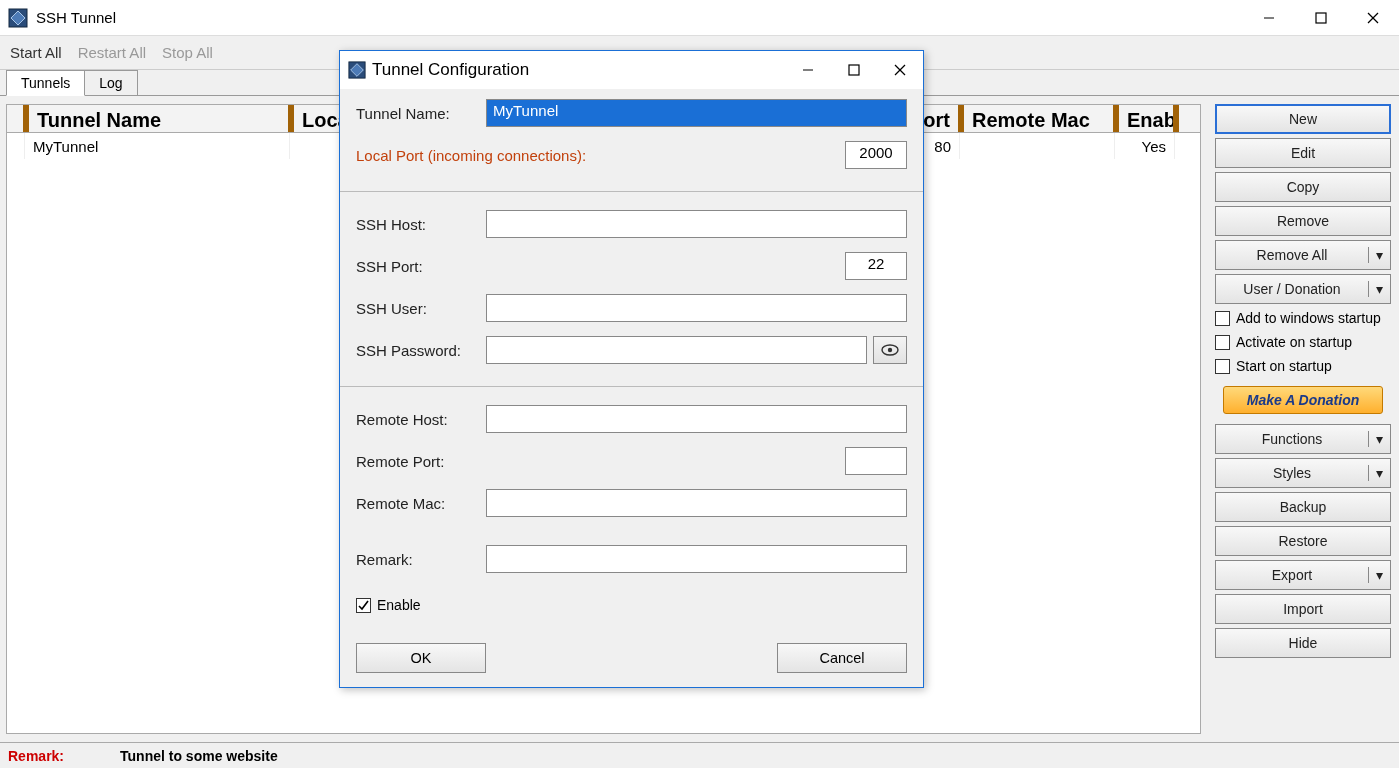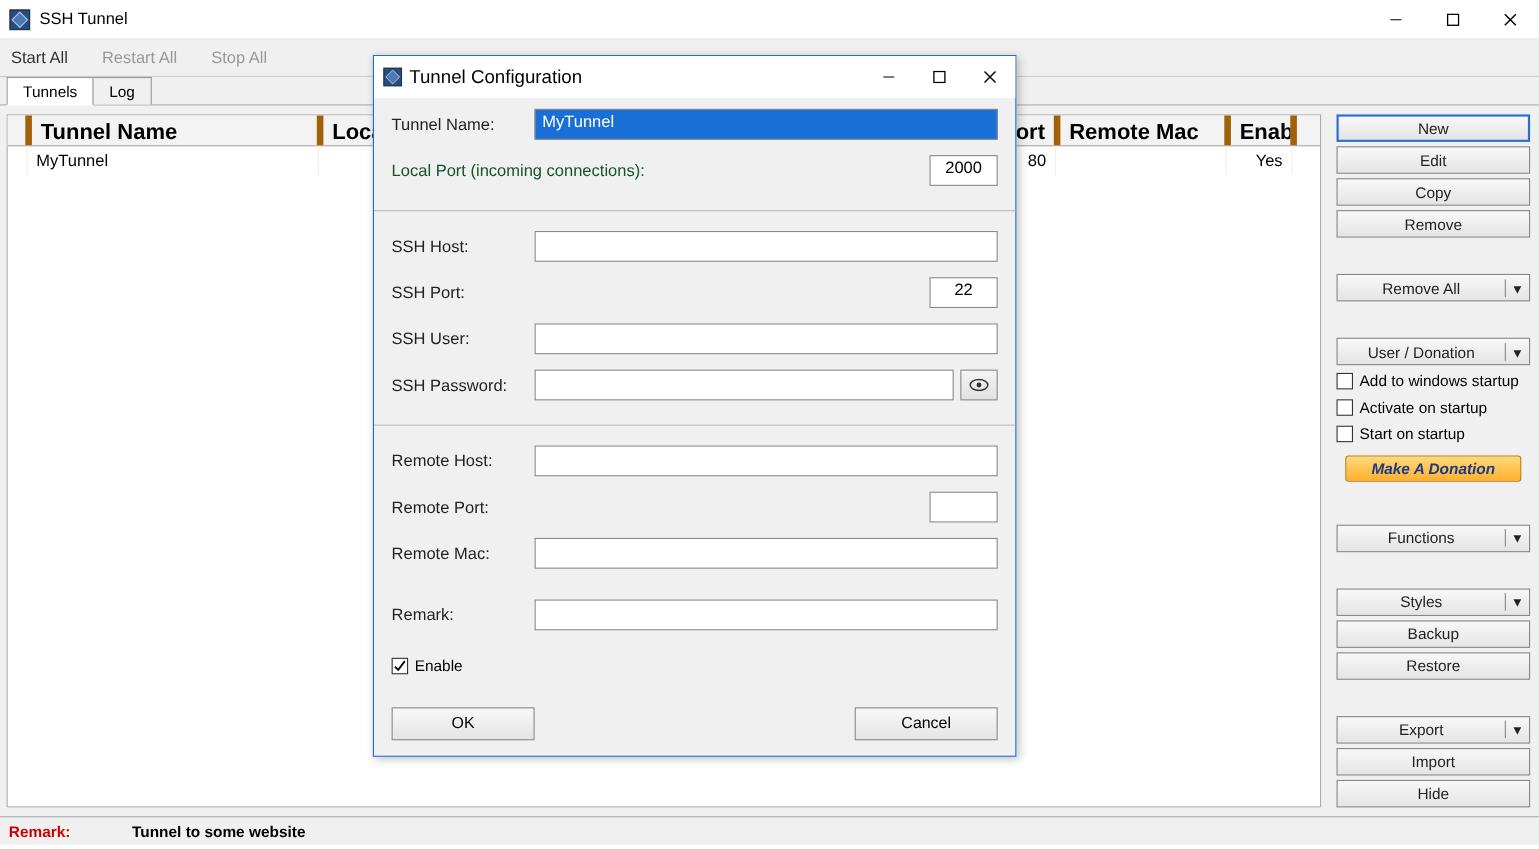--- a/index.html
+++ b/index.html
@@ -35,21 +35,21 @@
   color: #000;
 }
 
 .toolbar {
   height: 34px;
   background: #f0f0f0;
   border-bottom: 1px solid #ccc;
   display: flex;
   align-items: center;
   padding-left: 10px;
-  gap: 31px;
+  gap: 16px;
 }
 .toolbar-item { color: #333; font-size: 15px; }
 .toolbar-item.disabled { color: #999; }
 
 .tabstrip {
   height: 26px;
   background: #f0f0f0;
   border-bottom: 1px solid #999;
   display: flex;
   align-items: flex-end;
@@ -127,21 +127,21 @@
   height: 30px;
   background: linear-gradient(#f8f8f8,#e4e4e4);
   border: 1px solid #888;
   display: flex;
   align-items: center;
   justify-content: center;
   font-size: 14px;
   color: #222;
 }
 .sbtn.primary { border: 2px solid #2a6fd6; }
-.sbtn-split { justify-content: stretch; padding:0;margin-top:29px; }
+.sbtn-split { justify-content: stretch; padding:0; }
 .sbtn-split .main { flex:1; display:flex; align-items:center; justify-content:center; }
 .sbtn-split .drop { width: 22px; border-left: 1px solid #888; display:flex; align-items:center; justify-content:center; }
 .chkrow { display: flex; align-items: center; gap: 6px; font-size: 14px; padding: 2px 0; }
 .chkbox { width: 15px; height: 15px; border: 1px solid #333; background:#fff; }
 .donate {
   margin: 6px auto;
   height: 28px;
   width: 160px;
   background: linear-gradient(#ffd97a,#ffb02e);
   border: 1px solid #c47a00;
@@ -184,21 +184,21 @@
   align-items: center;
   padding-left: 8px;
 }
 .dlg-title { font-size: 17px; margin-left: 6px; }
 .dlg-controls { margin-left:auto; display:flex; }
 .dlg-wbtn { width: 46px; height: 38px; display:flex; align-items:center; justify-content:center; }
 
 .dlg-body { flex:1; padding: 10px 16px; display:flex; flex-direction:column; }
 .form-row { display:flex; align-items:center; margin-bottom: 14px; }
 .fl { width: 130px; font-size: 15px; color:#222; }
-.fl-wide { width: auto; font-size: 15px; color:#14532d; flex:1; }
+.fl-wide { width: auto; font-size: 15px; color:#c2410c; flex:1; }
 .finput {
   flex: 1; height: 28px;
   border: 1px solid #888;
   background:#fff;
   padding: 2px 6px;
   font-size: 15px;
 }
 .finput.selected { background:#1a6fd6; color:#fff; }
 .finput.short { flex: none; width: 62px; text-align:center; }
 .eyebtn {

